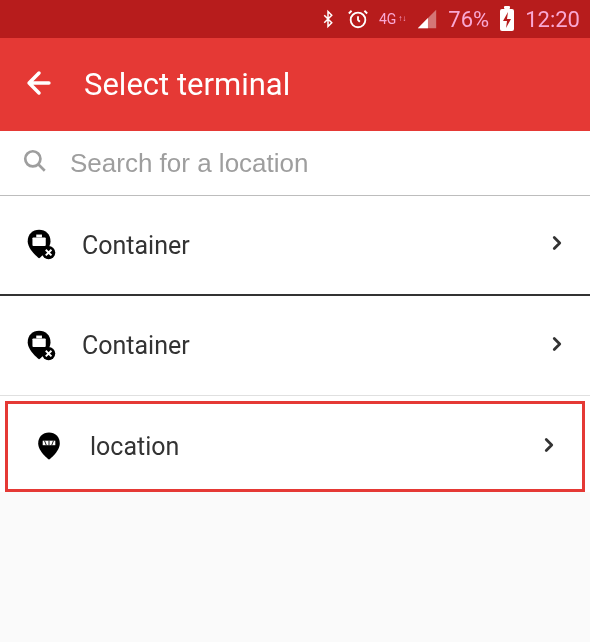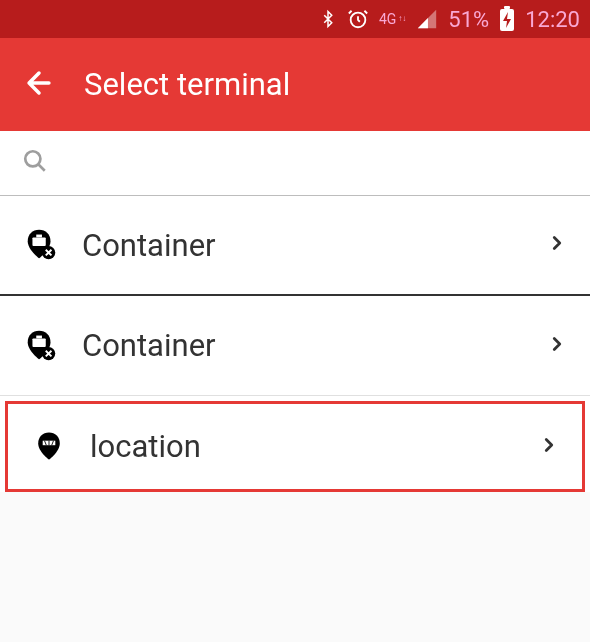--- a/index.html
+++ b/index.html
@@ -98,21 +98,21 @@
     border: 3px solid #e53935;
     margin: 5px 5px 0 5px;
     height: 91px;
   }
   .list-item .item-icon {
     width: 38px;
     display: flex;
     justify-content: center;
   }
   .list-item .item-label {
-    font-size: 31px;
+    font-size: 25px;
     color: #333;
     flex: 1;
   }
   .list-item .chevron {
     color: #555;
   }
   .signal-4g {
     display: flex;
     align-items: center;
     gap: 2px;
@@ -144,21 +144,21 @@
   <span class="signal-4g">
     <span class="label">4G</span>
     <span class="arrows">↑↓</span>
   </span>
   <span class="icon">
     <svg width="22" height="22" viewBox="0 0 24 24">
       <path d="M2 22h20L22 2z" fill="#fff" opacity="0.4"></path>
       <path d="M2 22h11L13 11z" fill="#fff"></path>
     </svg>
   </span>
-  <span class="battery-text">51%</span>
+  <span class="battery-text">76%</span>
   <span class="icon">
     <svg width="16" height="26" viewBox="0 0 16 26">
       <rect x="1" y="3" width="14" height="22" rx="2" fill="#fff"></rect>
       <rect x="5" y="0" width="6" height="3" rx="1" fill="#fff"></rect>
       <path d="M9 6l-5 9h4l-1 7 5-9H8z" fill="#b71c1c"></path>
     </svg>
   </span>
   <span class="time">12:20</span>
 </div>
 
@@ -171,20 +171,21 @@
   <span class="title">Select terminal</span>
 </div>
 
 <div class="search-bar">
   <span class="search-icon">
     <svg width="26" height="26" viewBox="0 0 24 24" fill="none" stroke="#9e9e9e" stroke-width="2.5">
       <circle cx="10" cy="10" r="7"></circle>
       <path d="M21 21l-6-6"></path>
     </svg>
   </span>
+  <input type="text" placeholder="Search for a location" style="">
 </div>
 
 <div class="list">
 
   <div class="list-item sep-dark">
     <span class="item-icon">
       <svg width="38" height="38" viewBox="0 0 40 40">
         <path d="M18 4C11 4 6 9 6 16c0 9 12 18 12 18s12-9 12-18c0-7-5-12-12-12z" fill="#000"></path>
         <rect x="11" y="12" width="14" height="9" rx="1" fill="#fff"></rect>
         <rect x="15" y="9" width="6" height="3" fill="#fff"></rect>

